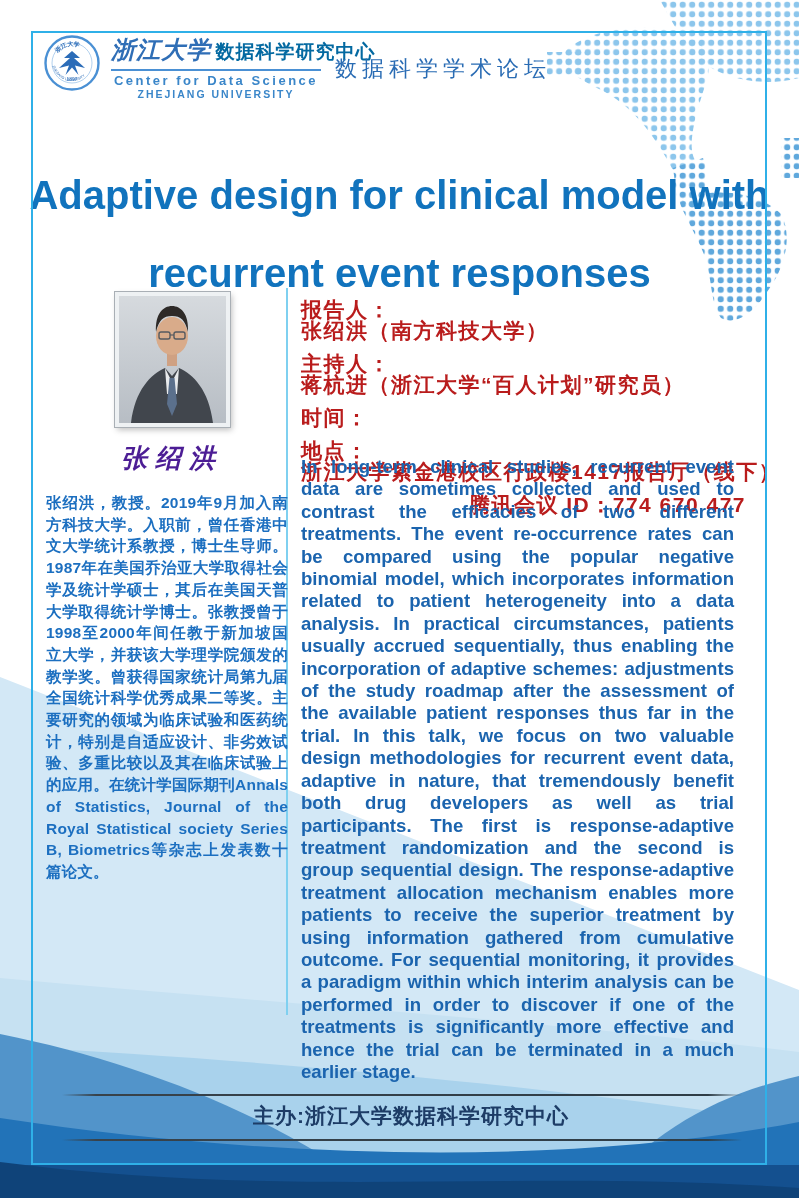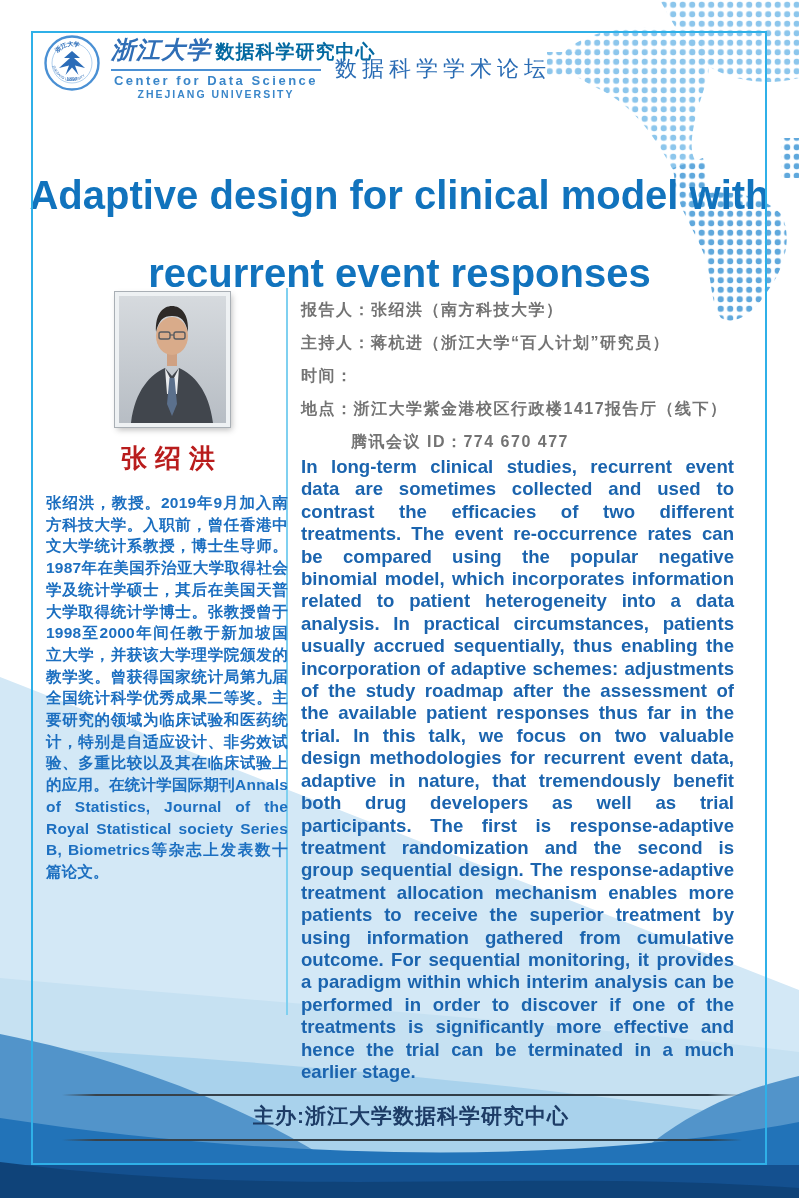--- a/index.html
+++ b/index.html
@@ -40,36 +40,36 @@
     text-align:center; color:#1173bd; font-weight:bold; font-size:40px; line-height:78px;
   }
   
   .photo{
     position:absolute; left:115px; top:292px; width:115px; height:135px; z-index:4;
     box-sizing:border-box; border:4px solid #eef1f3; outline:1px solid #a9afb5;
     box-shadow:2px 3px 6px rgba(0,0,0,0.25); background:#c9ced3;
   }
   .speaker-name{
     position:absolute; left:92px; top:441px; width:160px; z-index:4;
-    text-align:center; color:#b91c1c; font-weight:bold; font-size:26px; letter-spacing:8px;
+    text-align:center; color:#4c1d95; font-weight:bold; font-size:26px; letter-spacing:8px;font-style:italic;
   }
   .bio{
     position:absolute; left:46px; top:492px; width:242px; z-index:4;
     color:#1c6fc0; font-weight:bold; font-size:15.5px; line-height:21.7px;
     letter-spacing:0.2px; text-align:justify;
   }
   .divider{
     position:absolute; left:286px; top:288px; width:2px; height:727px;
     background:#7fd0f0; z-index:3;
   }
   
   .details{position:absolute; left:301px; top:299px; width:445px; z-index:4;}
   .detail-row{
-    display:flex; margin-bottom:12px; color:#737373; font-weight:bold;
-    font-size:16px; line-height:21px; letter-spacing:1.5px; white-space:nowrap;
+    display:flex; margin-bottom:12px; color:#b91c1c; font-weight:bold;
+    font-size:21px; line-height:21px; letter-spacing:1.5px; white-space:nowrap;flex-direction:column;
   }
   .detail-row.indent{padding-left:50px;align-items:flex-end;}
   
   .abstract{position:absolute; left:301px; top:456px; width:433px; z-index:4;}
   .abstract-heading{
     font-size:23px; font-weight:bold; letter-spacing:2px; margin:0 0 9px 0;
     color:#2e86c8;
   }
   @supports (-webkit-text-stroke: 1px black){
     .abstract-heading{color:transparent; -webkit-text-stroke:1.3px #2e86c8;}

